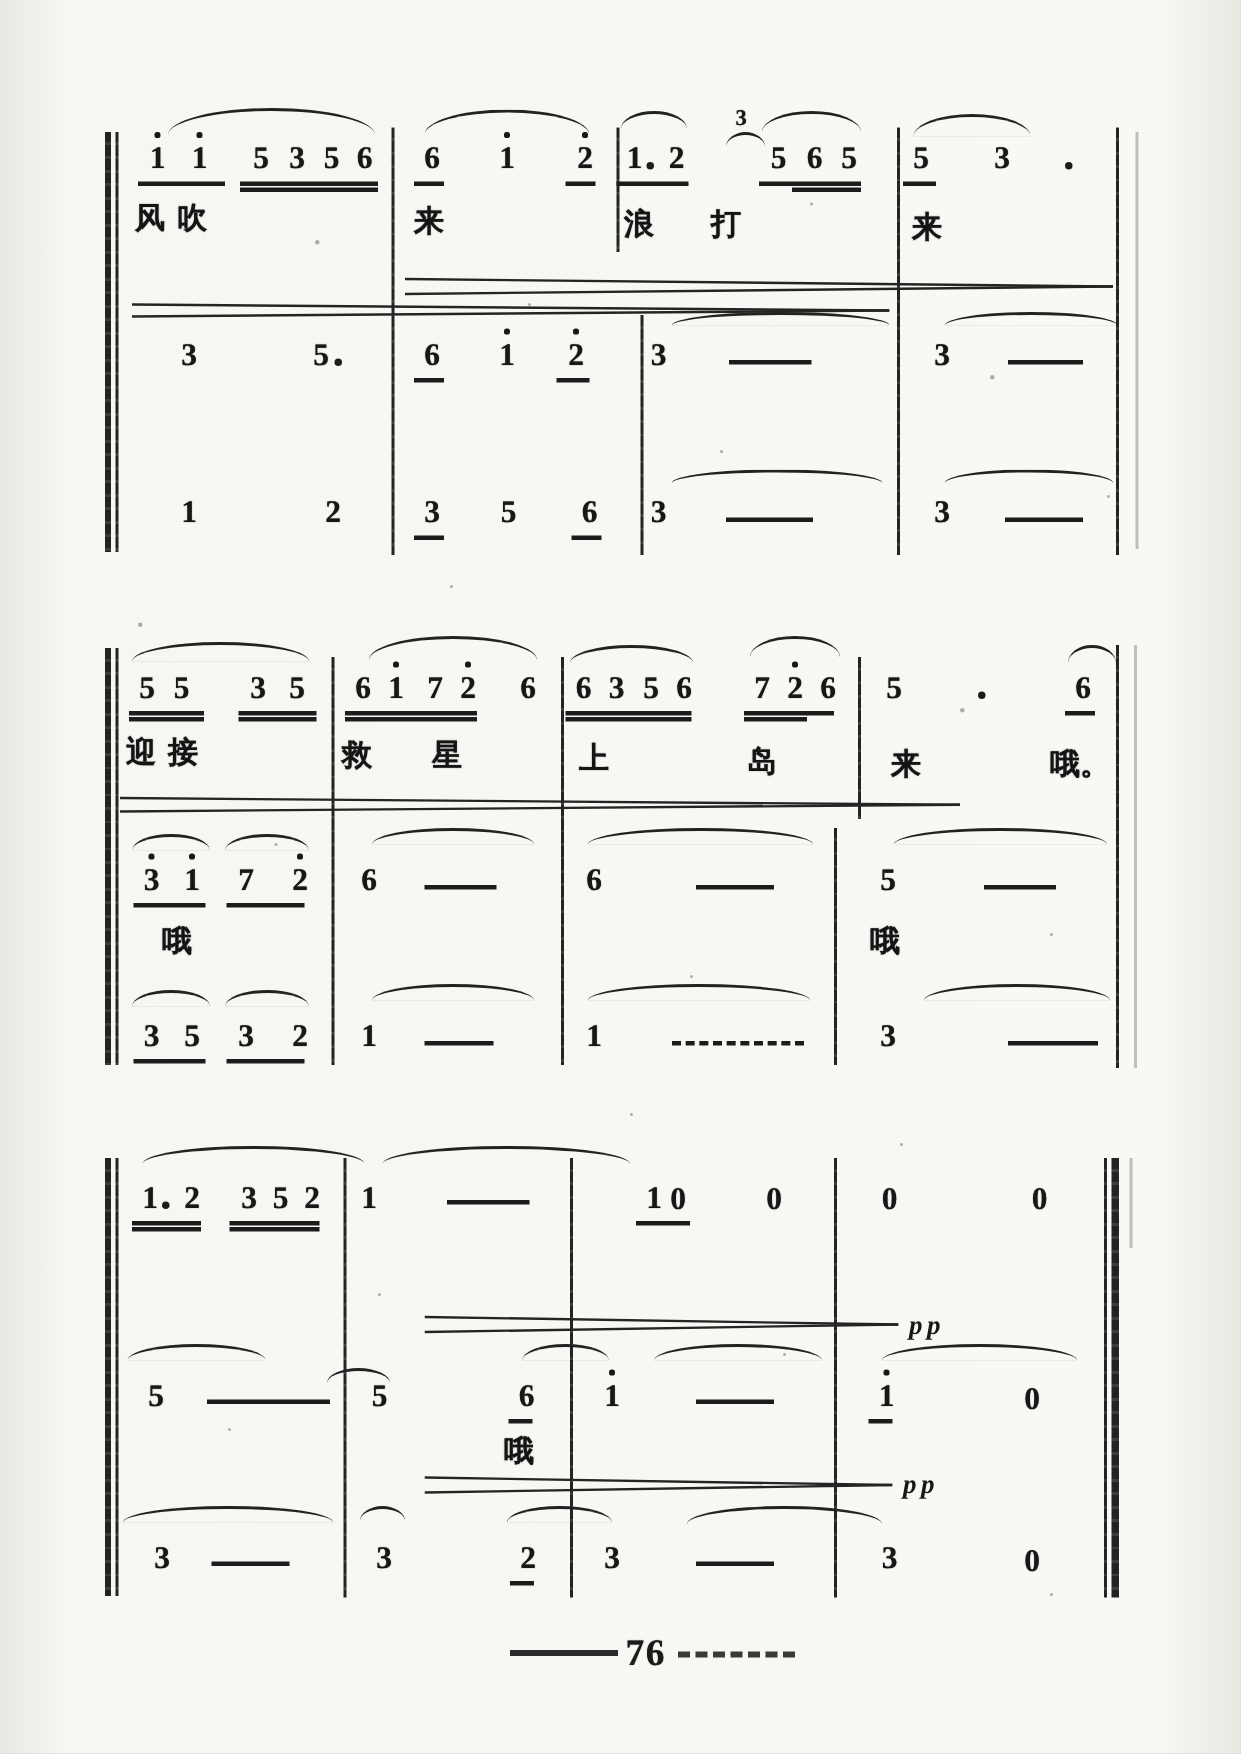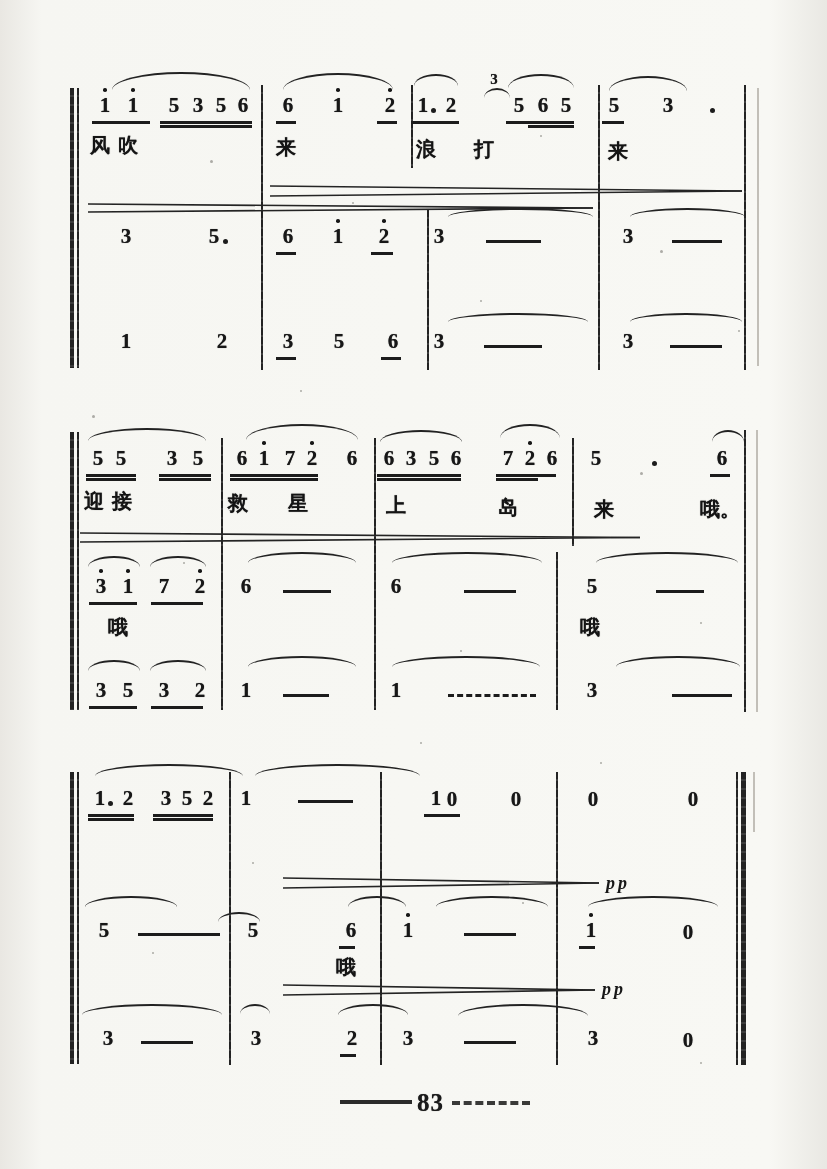--- a/index.html
+++ b/index.html
@@ -289,15 +289,15 @@
       <div class="speck" style="left: 522px; top: 902px; width: 2px; height: 2px;"></div>
       <div class="speck" style="left: 700px; top: 1062px; width: 2px; height: 2px;"></div>
       <div class="speck" style="left: 152px; top: 952px; width: 2px; height: 2px;"></div>
       <div class="speck" style="left: 600px; top: 762px; width: 2px; height: 2px;"></div>
       <div class="speck" style="left: 352px; top: 202px; width: 2px; height: 2px;"></div>
       <div class="speck" style="left: 92px; top: 415px; width: 3px; height: 3px;"></div>
       <div class="speck" style="left: 738px; top: 330px; width: 2px; height: 2px;"></div>
       <div class="speck" style="left: 460px; top: 650px; width: 2px; height: 2px;"></div>
     </div>
   <span class="rule-left" style="left:340px;top:1100px;width:72px;"></span>
-  <span class="pagenum" style="left:417px;top:1090px;">83</span>
+  <span class="pagenum" style="left:417px;top:1090px;">76</span>
   <span class="rule-right" style="left:452px;top:1101px;width:78px;"></span>
 </div>
 
 </body></html>

